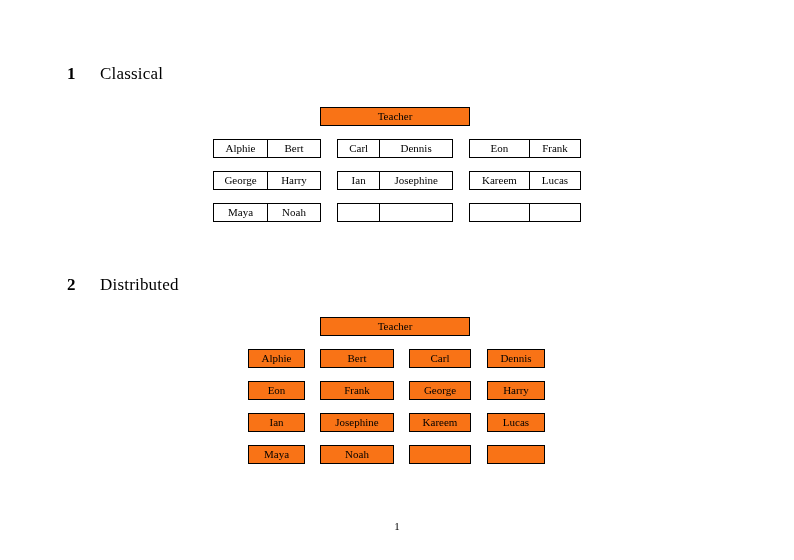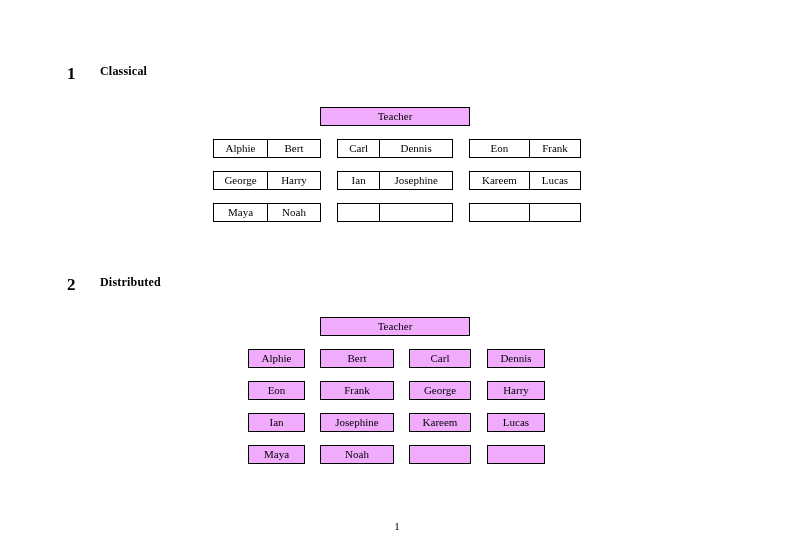--- a/index.html
+++ b/index.html
@@ -17,42 +17,42 @@
   }
 
   .page {
     position: absolute;
     inset: 0;
   }
 
   
   .section-heading {
     position: absolute;
-    font-weight: bold;
-    font-size: 12px;
+    font-weight: normal;
+    font-size: 17px;
     letter-spacing: 0.2px;
     white-space: nowrap;
   }
   .section-number {
     position: absolute;
     font-weight: bold;
     font-size: 17px;
   }
 
   #heading-classical-num   { left: 67px;  top: 64px; }
   #heading-classical-text  { left: 100px; top: 64px; }
   #heading-distributed-num { left: 67px;  top: 275px; }
   #heading-distributed-text{ left: 100px; top: 275px; }
 
   
   .box {
     position: absolute;
     box-sizing: border-box;
     border: 1px solid #000000;
-    background: #f0abfc;
+    background: #f97316;
     font-size: 11px;
     line-height: 1;
     display: flex;
     align-items: center;
     justify-content: center;
     text-align: center;
     white-space: nowrap;
     overflow: hidden;
   }
 

